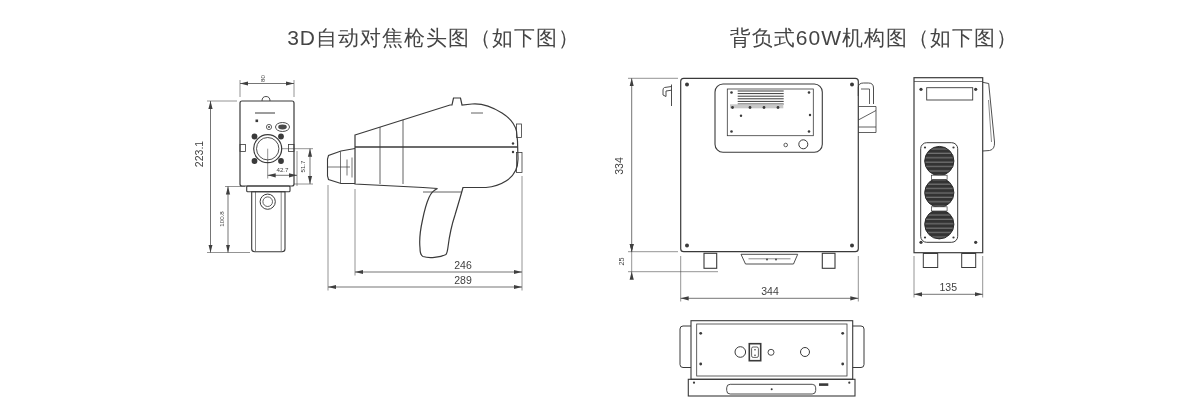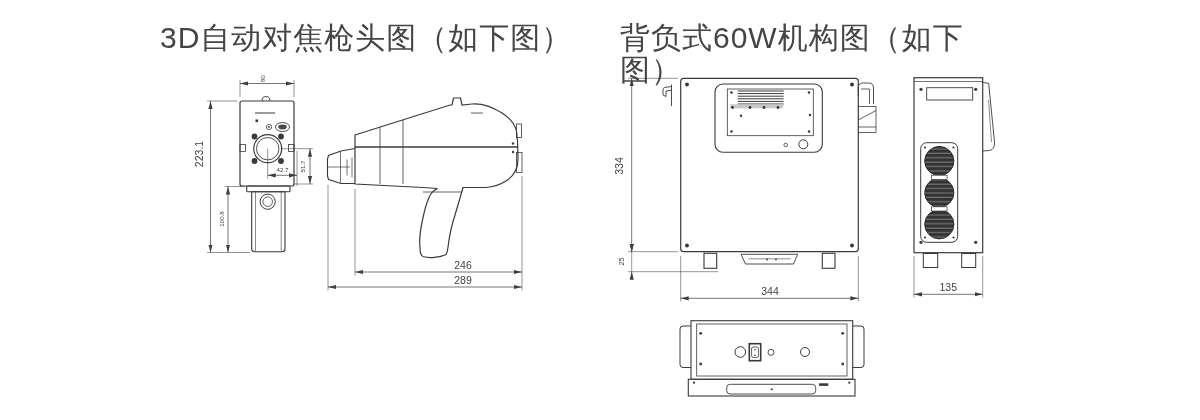--- a/index.html
+++ b/index.html
@@ -1,25 +1,25 @@
 <!DOCTYPE html>
 <html style="--bg: #ffffff; --line: #3a3a3a; --text: #454545; --dim: #3f3f3f; --fan-fill: #333333; --grille-bar: #c8c8c8;"><head>
 <meta charset="utf-8">
 <style>
   :root{
     --bg:#ffffff; --line:#3a3a3a; --text:#454545; --dim:#3f3f3f;
   }
   html,body{margin:0;padding:0;background:#eee;}
   .canvas{position:relative;width:1200px;height:420px;background:var(--bg);overflow:hidden;
           font-family:"Liberation Sans",sans-serif;}
-  .fig-title{position:absolute;top:22px;height:32px;line-height:32px;text-align:left;
-             font-size:30px;font-weight:500;letter-spacing:1px;color:var(--text);
+  .fig-title{position:absolute;top:22px;height:32px;line-height:32px;text-align:right;
+             font-size:21px;font-weight:500;letter-spacing:1px;color:var(--text);
              font-family:"Liberation Sans",sans-serif;}
   .fig-title.left{left:160px;width:420px;}
-  .fig-title.right{left:620px;width:370px;}
+  .fig-title.right{left:648px;width:370px;}
   svg{position:absolute;left:0;top:0;}
   .lbl{font-family:"Liberation Sans",sans-serif;fill:var(--dim);stroke:none;}
   .lbl-lg{font-size:10.5px;}
   .lbl-sm{font-size:6.2px;}
   .lbl-md{font-size:7.2px;}
 </style>
 </head>
 <body>
 
 <div class="canvas">

